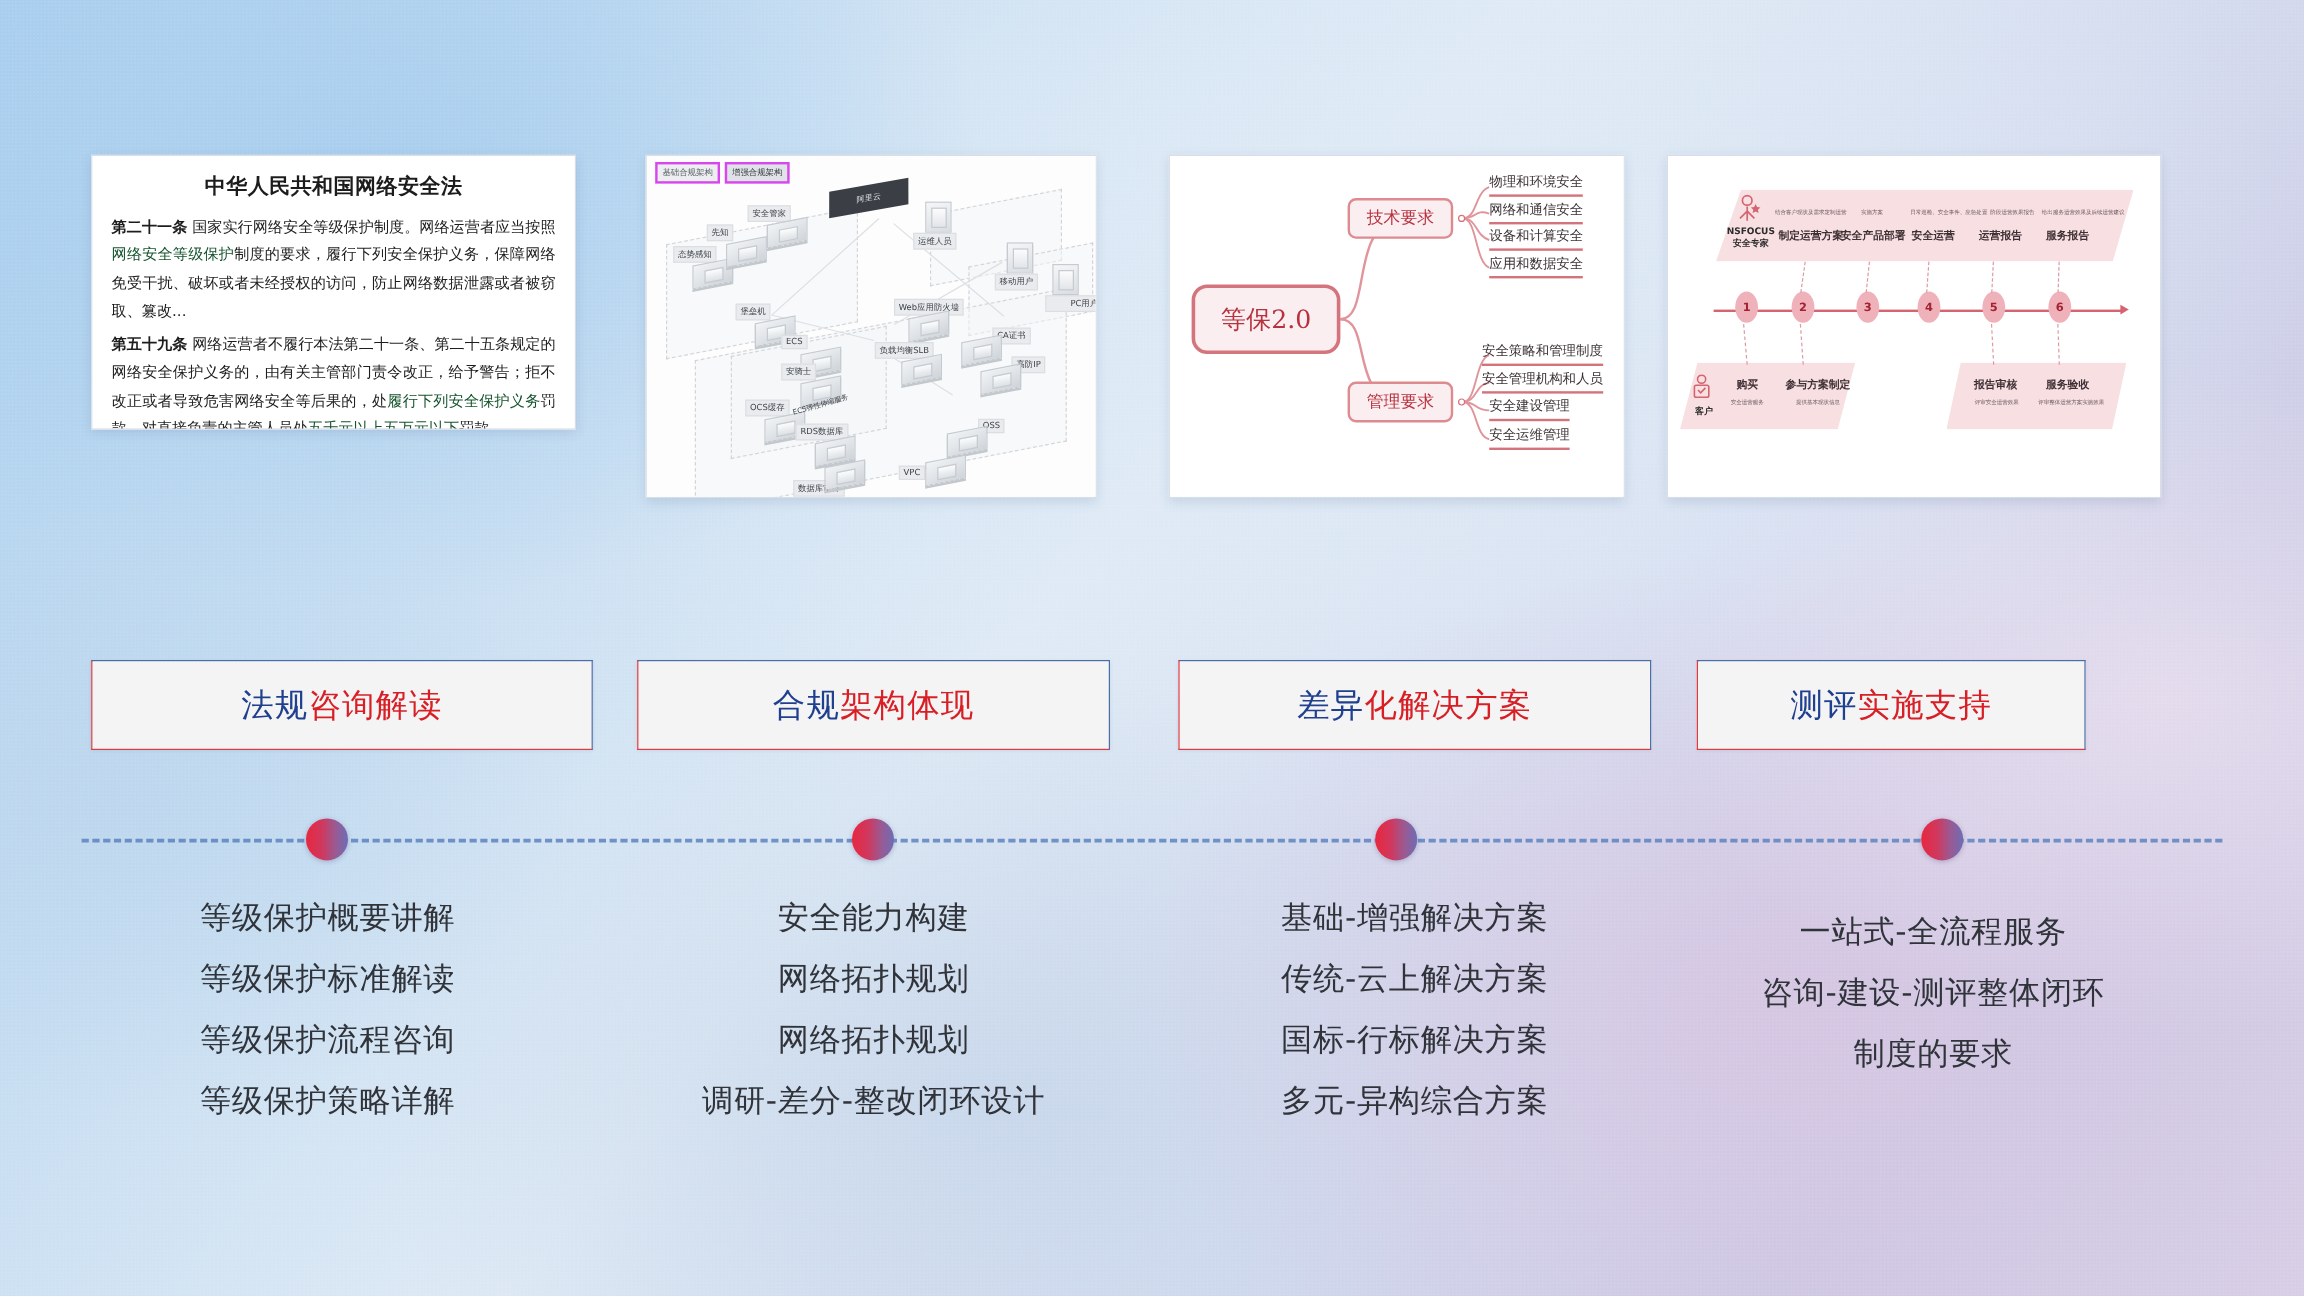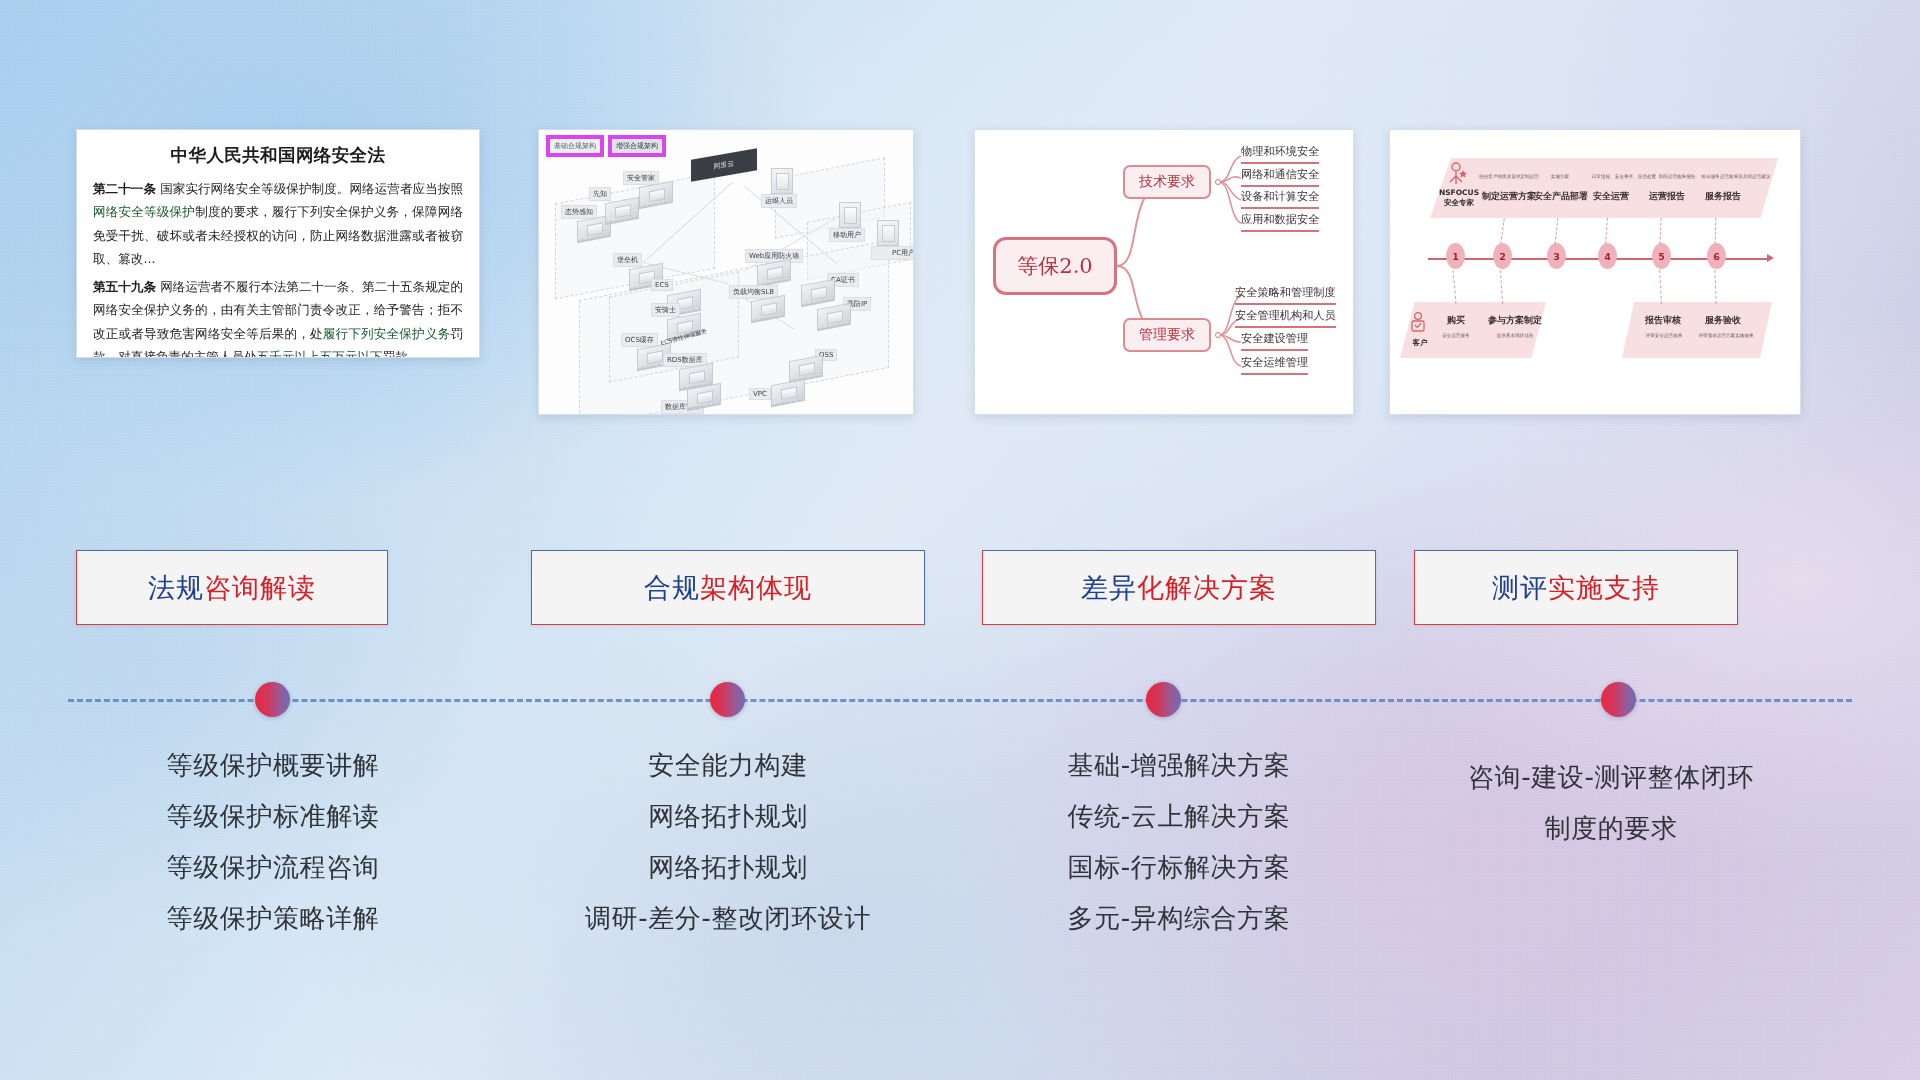--- a/index.html
+++ b/index.html
@@ -80,21 +80,21 @@
   .law-para .hl { color: #14532d; }
 
   
   .arch { position: absolute; inset: 0; background: #fdfdfd; }
   .arch-tabs {
     position: absolute; top: 5px; left: 7px;
     display: flex; gap: 4px; z-index: 6;
   }
   .arch-tab {
     font-size: 7px; color: #5c6168;
-    background: #eceef0; border: 4px solid #d946ef;
+    background: #eceef0; border: 2px solid #d946ef;
     padding: 2px 4px; white-space: nowrap;
   }
   .arch-tab.sel { background: #dfe2e6; color: #33383e; }
   .arch-dark {
     position: absolute; top: 24px; left: 152px;
     width: 66px; height: 22px;
     background: #3b3f45; transform: skewY(-10deg);
     z-index: 5;
   }
   .arch-dark span {
@@ -255,21 +255,21 @@
     box-shadow: 0 1px 3px rgba(60,80,120,0.12);
   }
   .title-box .t {
     font-size: 27px;
     letter-spacing: 1px;
     white-space: nowrap;
     font-family: "DejaVu Sans", "Liberation Sans", sans-serif;
   }
   .title-box .t .b { color: #1f3f8f; }
   .title-box .t .r { color: #d81f26; }
-  #tb-1 { left: 76px;   width: 312px; }
+  #tb-1 { left: 76px;   width: 418px; }
   #tb-2 { left: 531px;  width: 394px; }
   #tb-3 { left: 982px;  width: 394px; }
   #tb-4 { left: 1414px; width: 324px; }
 
   
   #tl-line {
     position: absolute;
     left: 68px; top: 699px;
     width: 1784px; height: 0;
     border-top: 3px dashed #5d84c0;
@@ -577,17 +577,18 @@
     <div class="row">网络拓扑规划</div>
     <div class="row">调研-差分-整改闭环设计</div>
   </div>
   <div class="blist" id="bl-3">
     <div class="row">基础-增强解决方案</div>
     <div class="row">传统-云上解决方案</div>
     <div class="row">国标-行标解决方案</div>
     <div class="row">多元-异构综合方案</div>
   </div>
   <div class="blist" id="bl-4">
+    <div class="row">一站式-全流程服务</div>
     <div class="row">咨询-建设-测评整体闭环</div>
     <div class="row">制度的要求</div>
   </div>
 
 </div>
 
 </body></html>

